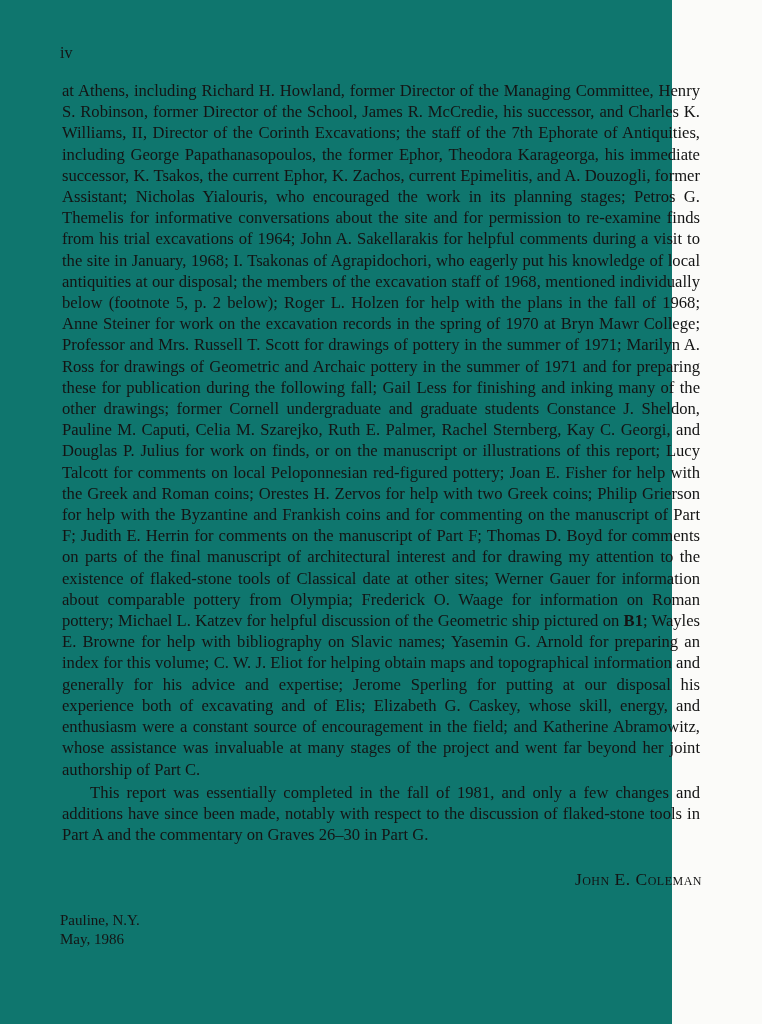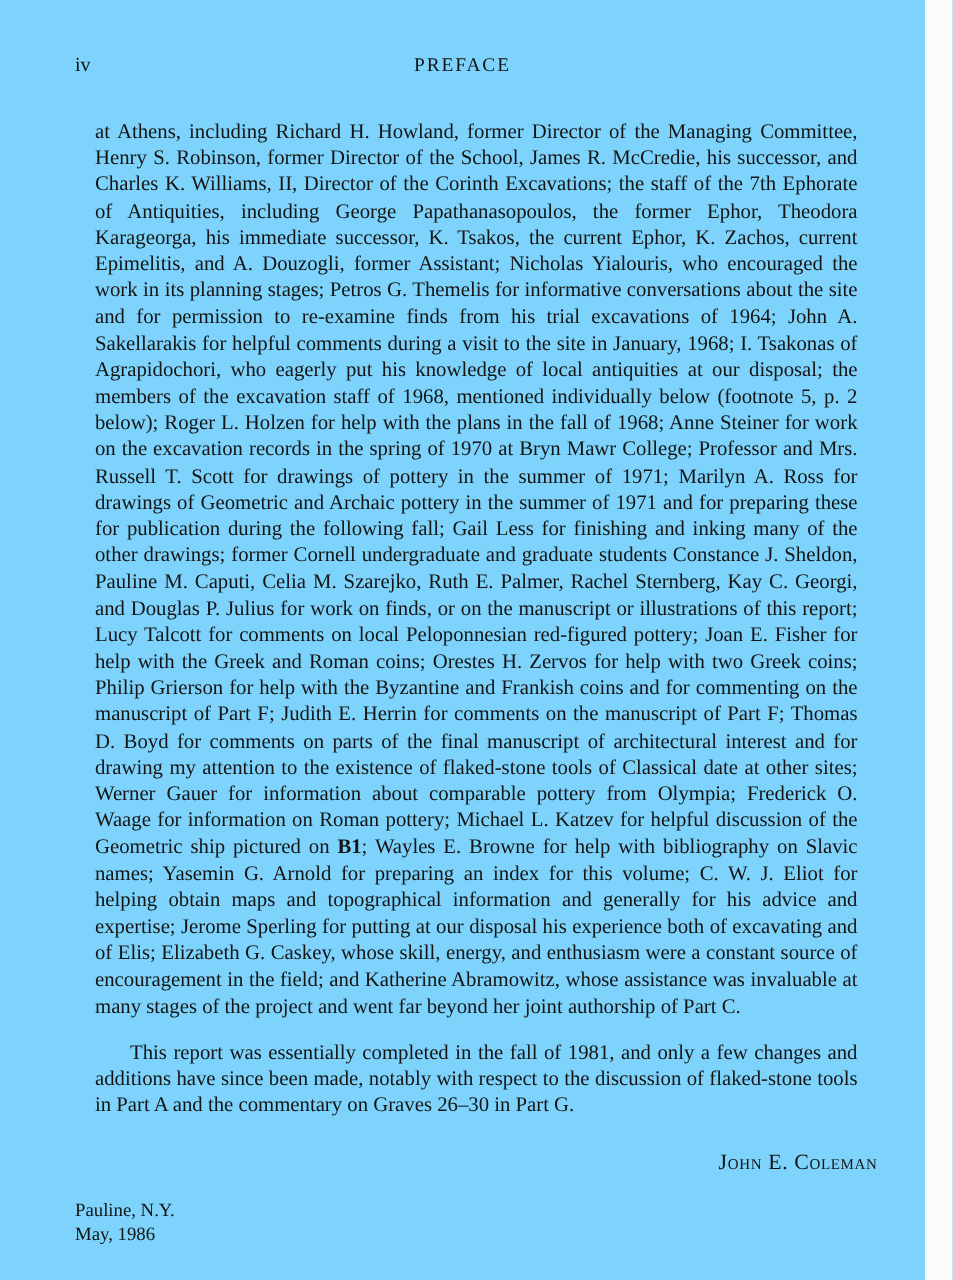--- a/index.html
+++ b/index.html
@@ -9,23 +9,23 @@
   body {
     width: 762px;
     height: 1024px;
     background: #fbfbf9;
     font-family: "Liberation Serif", serif;
     color: #141414;
     overflow: hidden;
   }
   .page {
     position: relative;
-    width: 740px;
+    width: 672px;
     height: 1024px;
-    background: #7dd3fc;
+    background: #0f766e;
     box-sizing: border-box;
   }
   .header-row {
     position: absolute;
     top: 44px;
     left: 60px;
     right: 60px;
     height: 20px;
   }
   .page-number {
@@ -42,21 +42,21 @@
   .body-text {
     position: absolute;
     top: 78px;
     left: 60px;
     width: 642px;
     font-size: 16.6px;
     line-height: 21.2px;
     text-align: justify;
   }
   .body-text p {
-    margin: 16px;
+    margin: 2px;
     padding: 0;
   }
   .para-indent {
     text-indent: 28px;
   }
   .signature {
     margin-top: 24px;
     text-align: right;
     font-variant: small-caps;
     font-size: 17.5px;
@@ -72,21 +72,20 @@
     margin: 0;
   }
 </style>
 </head>
 <body>
 
 <div class="page">
 
   <div class="header-row">
     <span class="page-number">iv</span>
-    <div class="running-head">PREFACE</div>
   </div>
 
   <div class="body-text">
 
     <p><span>at Athens, including Richard H. Howland, former Director of the Managing Committee, Henry S. Robinson, former Director of the School, James R. McCredie, his successor, and Charles K. Williams, II, Director of the Corinth Excavations; the staff of the 7th Ephorate of Antiquities, including George Papathanasopoulos, the former Ephor, Theodora Karageorga, his immediate successor, K. Tsakos, the current Ephor, K. Zachos, current Epimelitis, and A. Douzogli, former Assistant; Nicholas Yialouris, who encouraged the work in its planning stages; Petros G. Themelis for informative conversations about the site and for permission to re-examine finds from his trial excavations of 1964; John A. Sakellarakis for helpful comments during a visit to the site in January, 1968; I. Tsakonas of Agrapidochori, who eagerly put his knowledge of local antiquities at our disposal; the members of the excavation staff of 1968, mentioned individually below (footnote 5, p. 2 below); Roger L. Holzen for help with the plans in the fall of 1968; Anne Steiner for work on the excavation records in the spring of 1970 at Bryn Mawr College; Professor and Mrs. Russell T. Scott for drawings of pottery in the summer of 1971; Marilyn A. Ross for drawings of Geometric and Archaic pottery in the summer of 1971 and for preparing these for publication during the following fall; Gail Less for finishing and inking many of the other drawings; former Cornell undergraduate and graduate students Constance J. Sheldon, Pauline M. Caputi, Celia M. Szarejko, Ruth E. Palmer, Rachel Sternberg, Kay C. Georgi, and Douglas P. Julius for work on finds, or on the manuscript or illustrations of this report; Lucy Talcott for comments on local Peloponnesian red-figured pottery; Joan E. Fisher for help with the Greek and Roman coins; Orestes H. Zervos for help with two Greek coins; Philip Grierson for help with the Byzantine and Frankish coins and for commenting on the manuscript of Part F; Judith E. Herrin for comments on the manuscript of Part F; Thomas D. Boyd for comments on parts of the final manuscript of architectural interest and for drawing my attention to the existence of flaked-stone tools of Classical date at other sites; Werner Gauer for information about comparable pottery from Olympia; Frederick O. Waage for information on Roman pottery; Michael L. Katzev for helpful discussion of the Geometric ship pictured on </span><span style="font-weight: bold;">B1</span><span>; Wayles E. Browne for help with bibliography on Slavic names; Yasemin G. Arnold for preparing an index for this volume; C. W. J. Eliot for helping obtain maps and topographical information and generally for his advice and expertise; Jerome Sperling for putting at our disposal his experience both of excavating and of Elis; Elizabeth G. Caskey, whose skill, energy, and enthusiasm were a constant source of encouragement in the field; and Katherine Abramowitz, whose assistance was invaluable at many stages of the project and went far beyond her joint authorship of Part C.</span></p>
 
     <p class="para-indent">This report was essentially completed in the fall of 1981, and only a few changes and additions have since been made, notably with respect to the discussion of flaked-stone tools in Part A and the commentary on Graves 26–30 in Part G.</p>
 
     <div class="signature">John E. Coleman</div>
 

